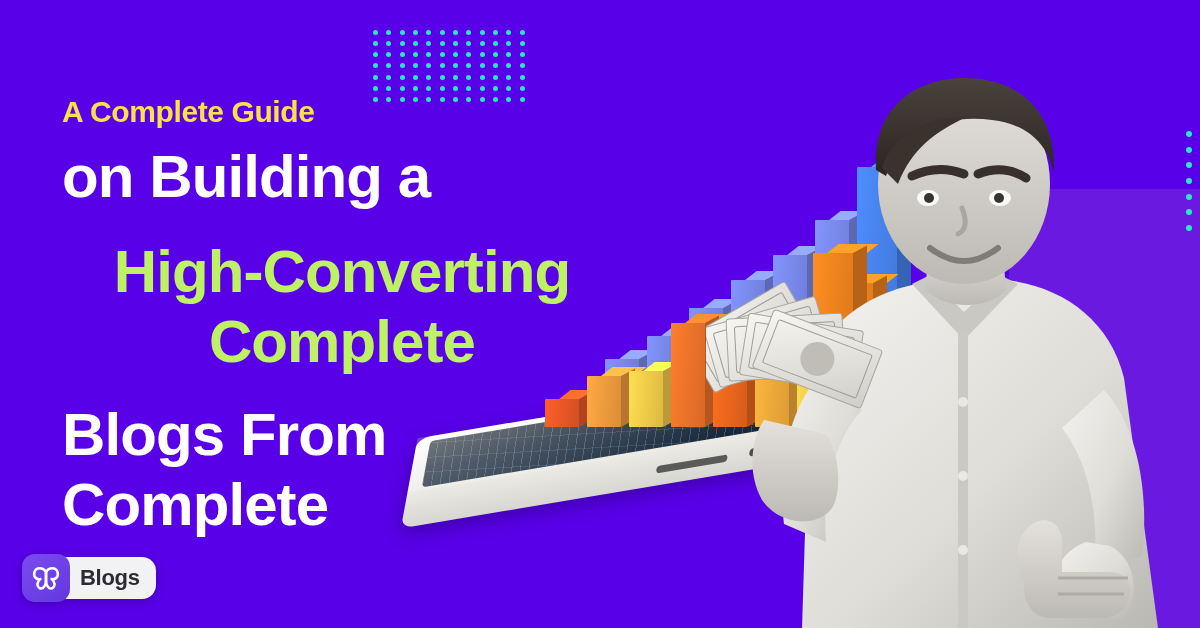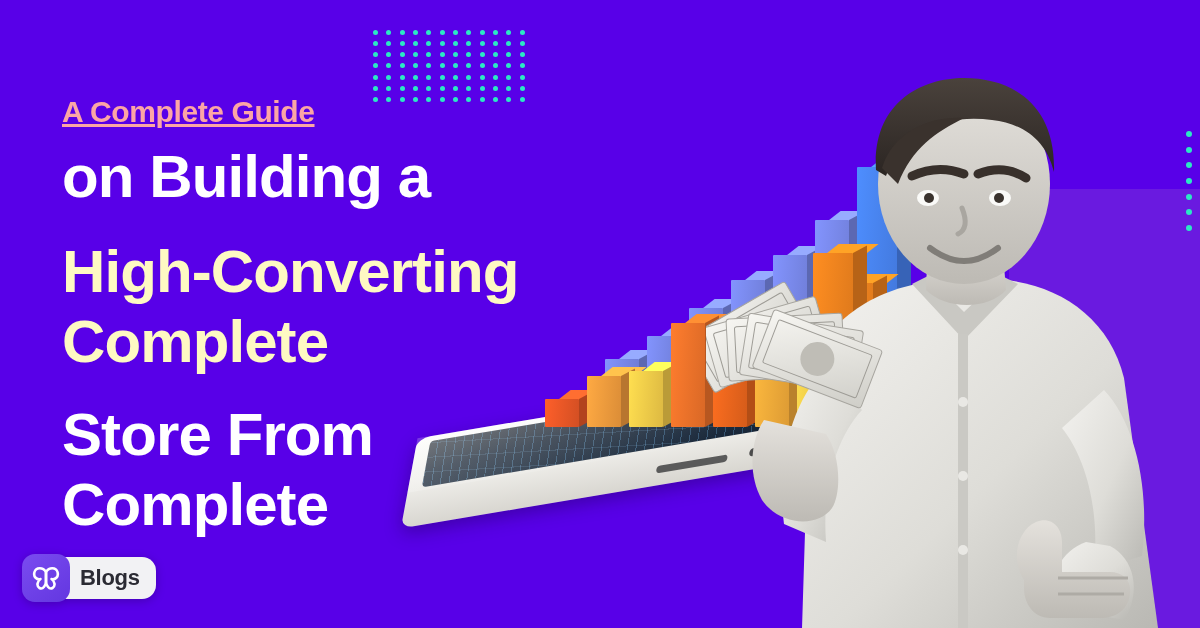--- a/index.html
+++ b/index.html
@@ -27,28 +27,28 @@
     position:absolute;left:1186px;top:131px;width:8px;height:100px;
     display:flex;flex-direction:column;justify-content:space-between;
   }
   .dot-col i{display:block;width:6px;height:6px;border-radius:50%;background:#2BE8C4;}
 
   
   .copy{
     position:absolute;left:62px;top:96px;width:560px;z-index:6;
   }
   .eyebrow{
-    color:#fca5a5;font-size:30px;font-weight:700;letter-spacing:-.4px;
-    line-height:1.05;margin:0 0 14px 0;text-decoration:underline;
+    color:#fde047;font-size:30px;font-weight:700;letter-spacing:-.4px;
+    line-height:1.05;margin:0 0 14px 0;
   }
   .h-line{
     font-size:60px;font-weight:700;line-height:1.16;letter-spacing:-.9px;margin:0;
   }
   .h-white{color:#FFFFFF;}
-  .h-yellow{color:#fef9c3;}
+  .h-yellow{color:#bef264;text-align:center;}
   .gap-a{margin-top:26px;}
   .gap-b{margin-top:24px;}
 
   
   .scene{position:absolute;left:395px;top:185px;width:700px;height:320px;z-index:3;}
 
   .tablet{
     position:absolute;left:10px;top:205px;width:610px;height:86px;
     transform:rotate(-9.5deg) skewX(-20deg);
     background:linear-gradient(180deg,#fdfdfb 0%,#efeeea 52%,#d8d6d0 100%);
@@ -214,21 +214,21 @@
       <i></i>
       <i></i>
       <i></i>
   </div>
 
   <div class="copy">
     <p class="eyebrow">A Complete Guide</p>
     <p class="h-line h-white">on Building a</p>
     <p class="h-line h-yellow gap-a">High-Converting</p>
     <p class="h-line h-yellow">Complete</p>
-    <p class="h-line h-white gap-b">Store From</p>
+    <p class="h-line h-white gap-b">Blogs From</p>
     <p class="h-line h-white">Complete</p>
   </div>
 
   <div class="scene">
     <div class="bars" id="bars">
         <div class="bar" style="left: 210px; width: 34px; height: 41.76px; bottom: 84px; z-index: 1;">
           <div class="top" style="background:rgb(151,171,255)"></div>
           <div class="side" style="background:rgb(92,104,178)"></div>
           <div class="face" style="background:linear-gradient(95deg,rgb(131,148,254),rgb(109,123,211))"></div>
         </div>

